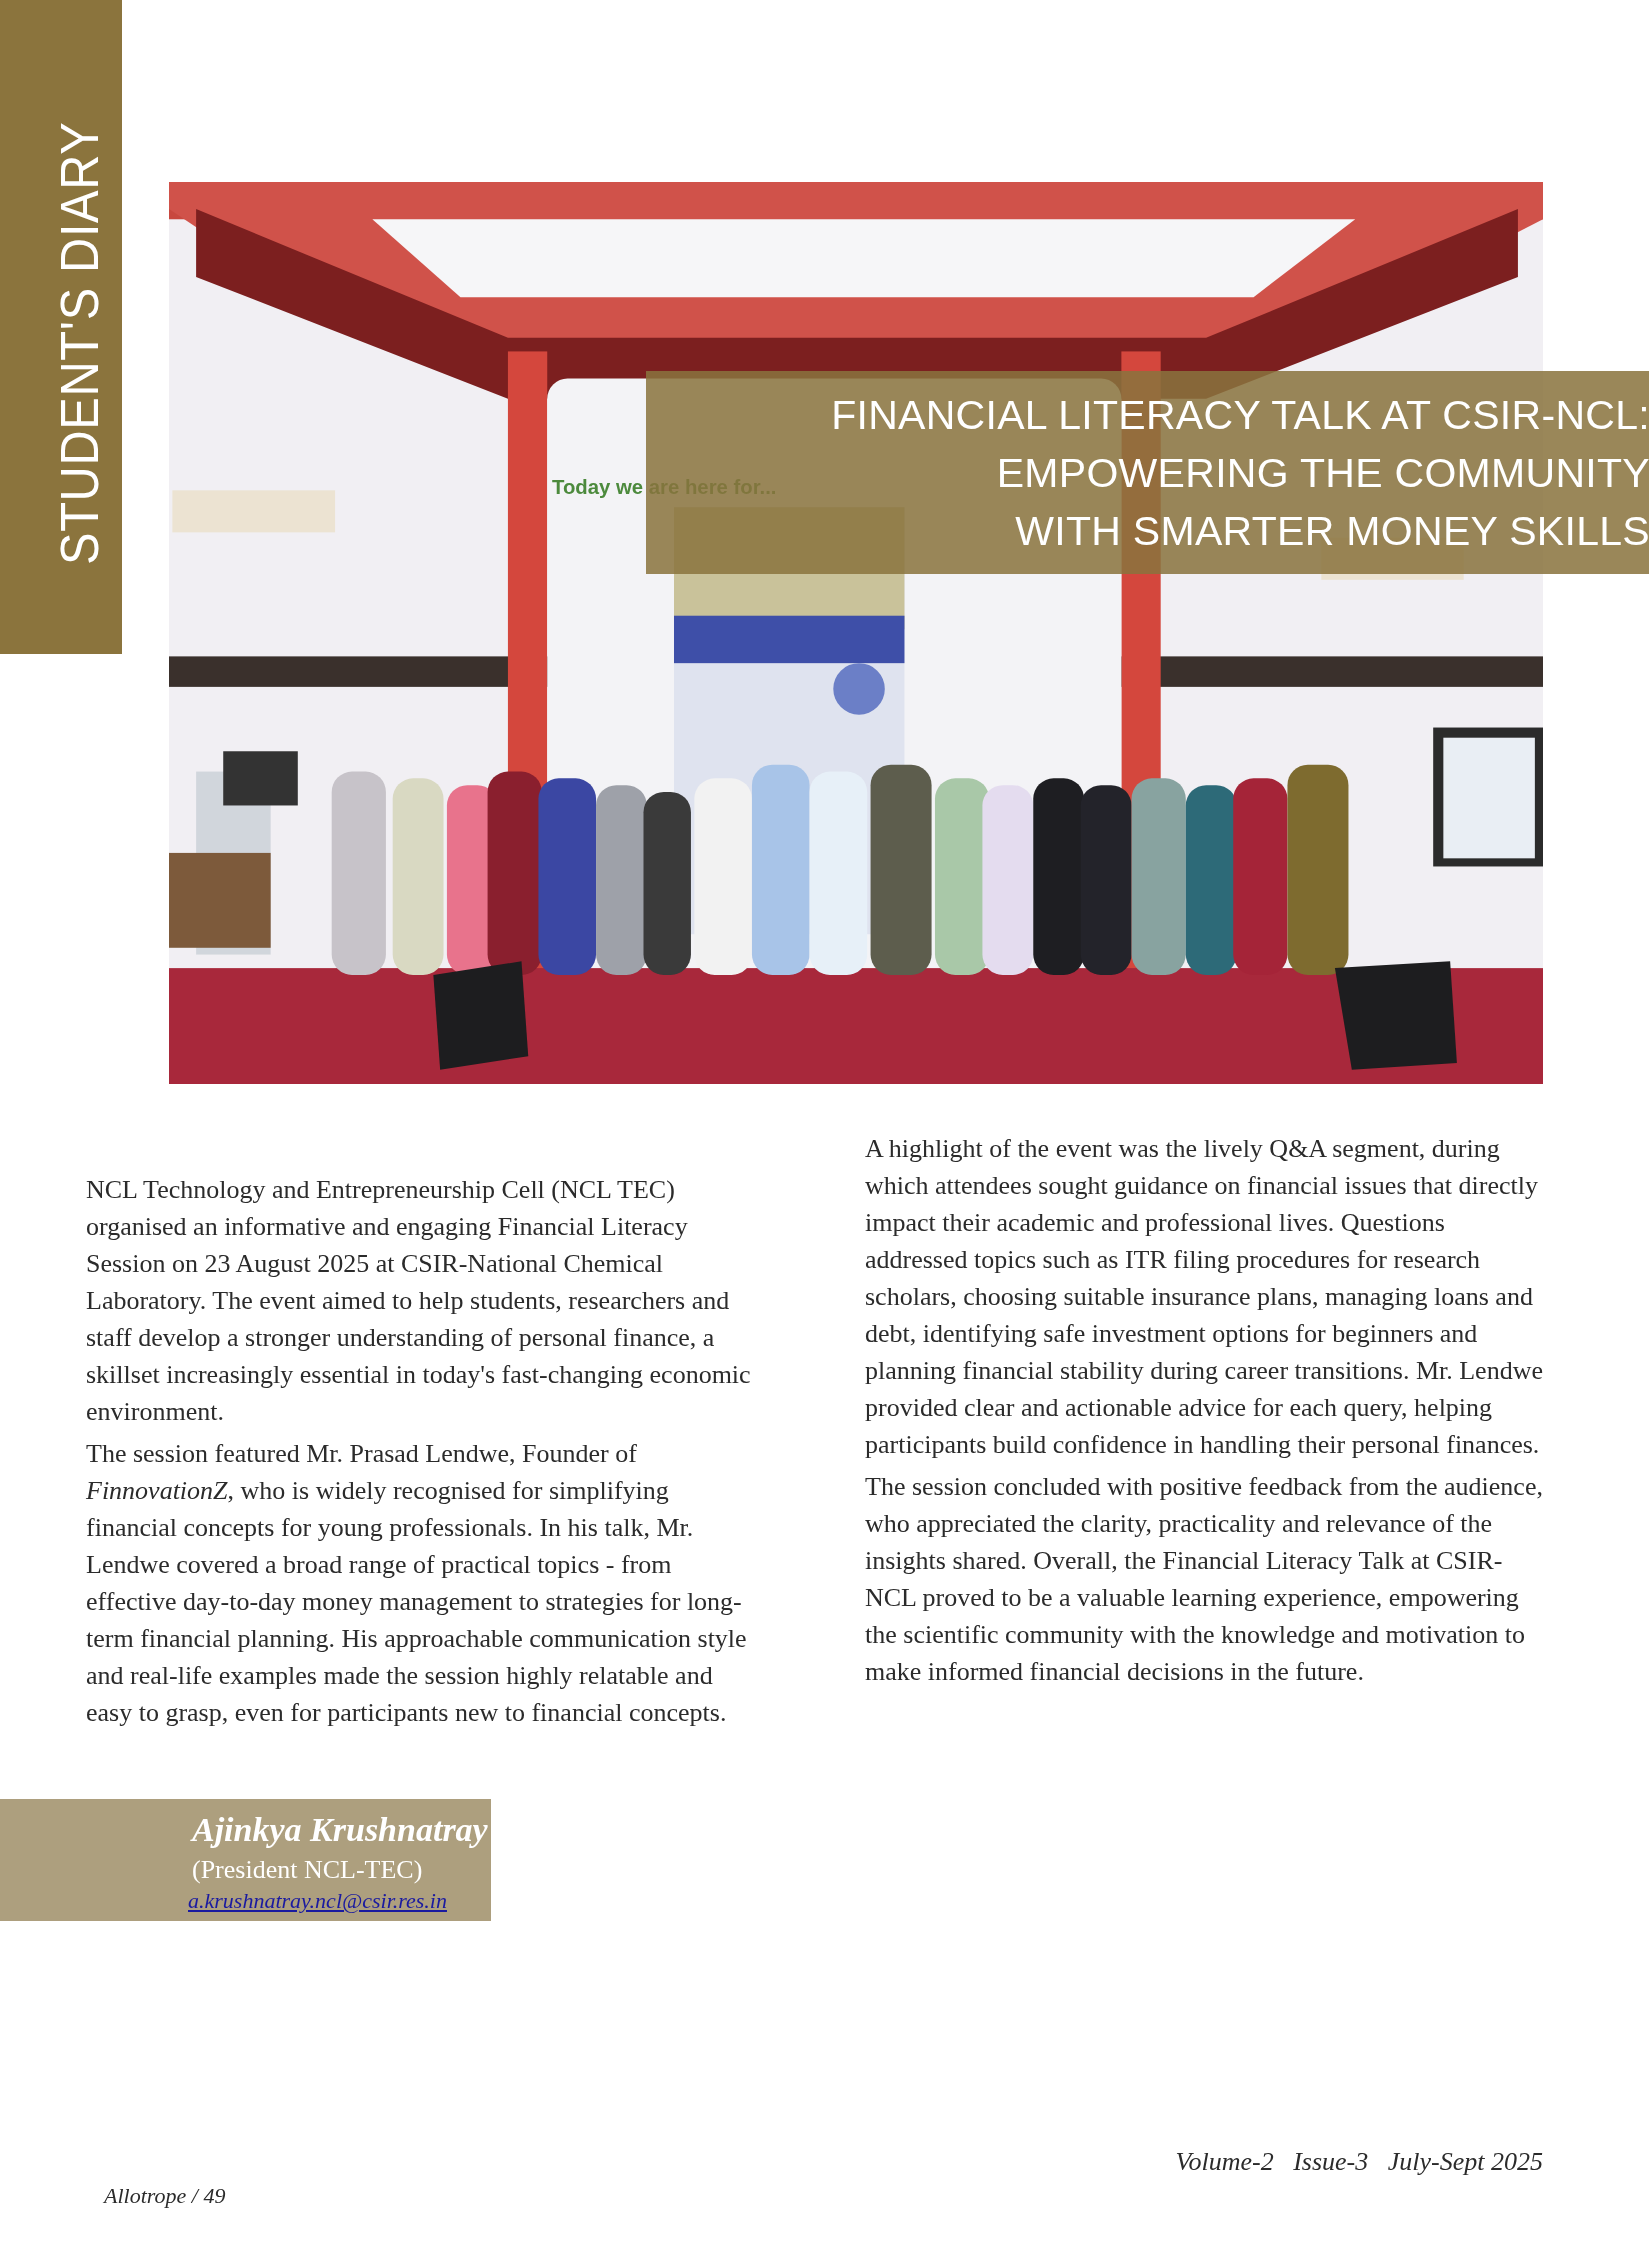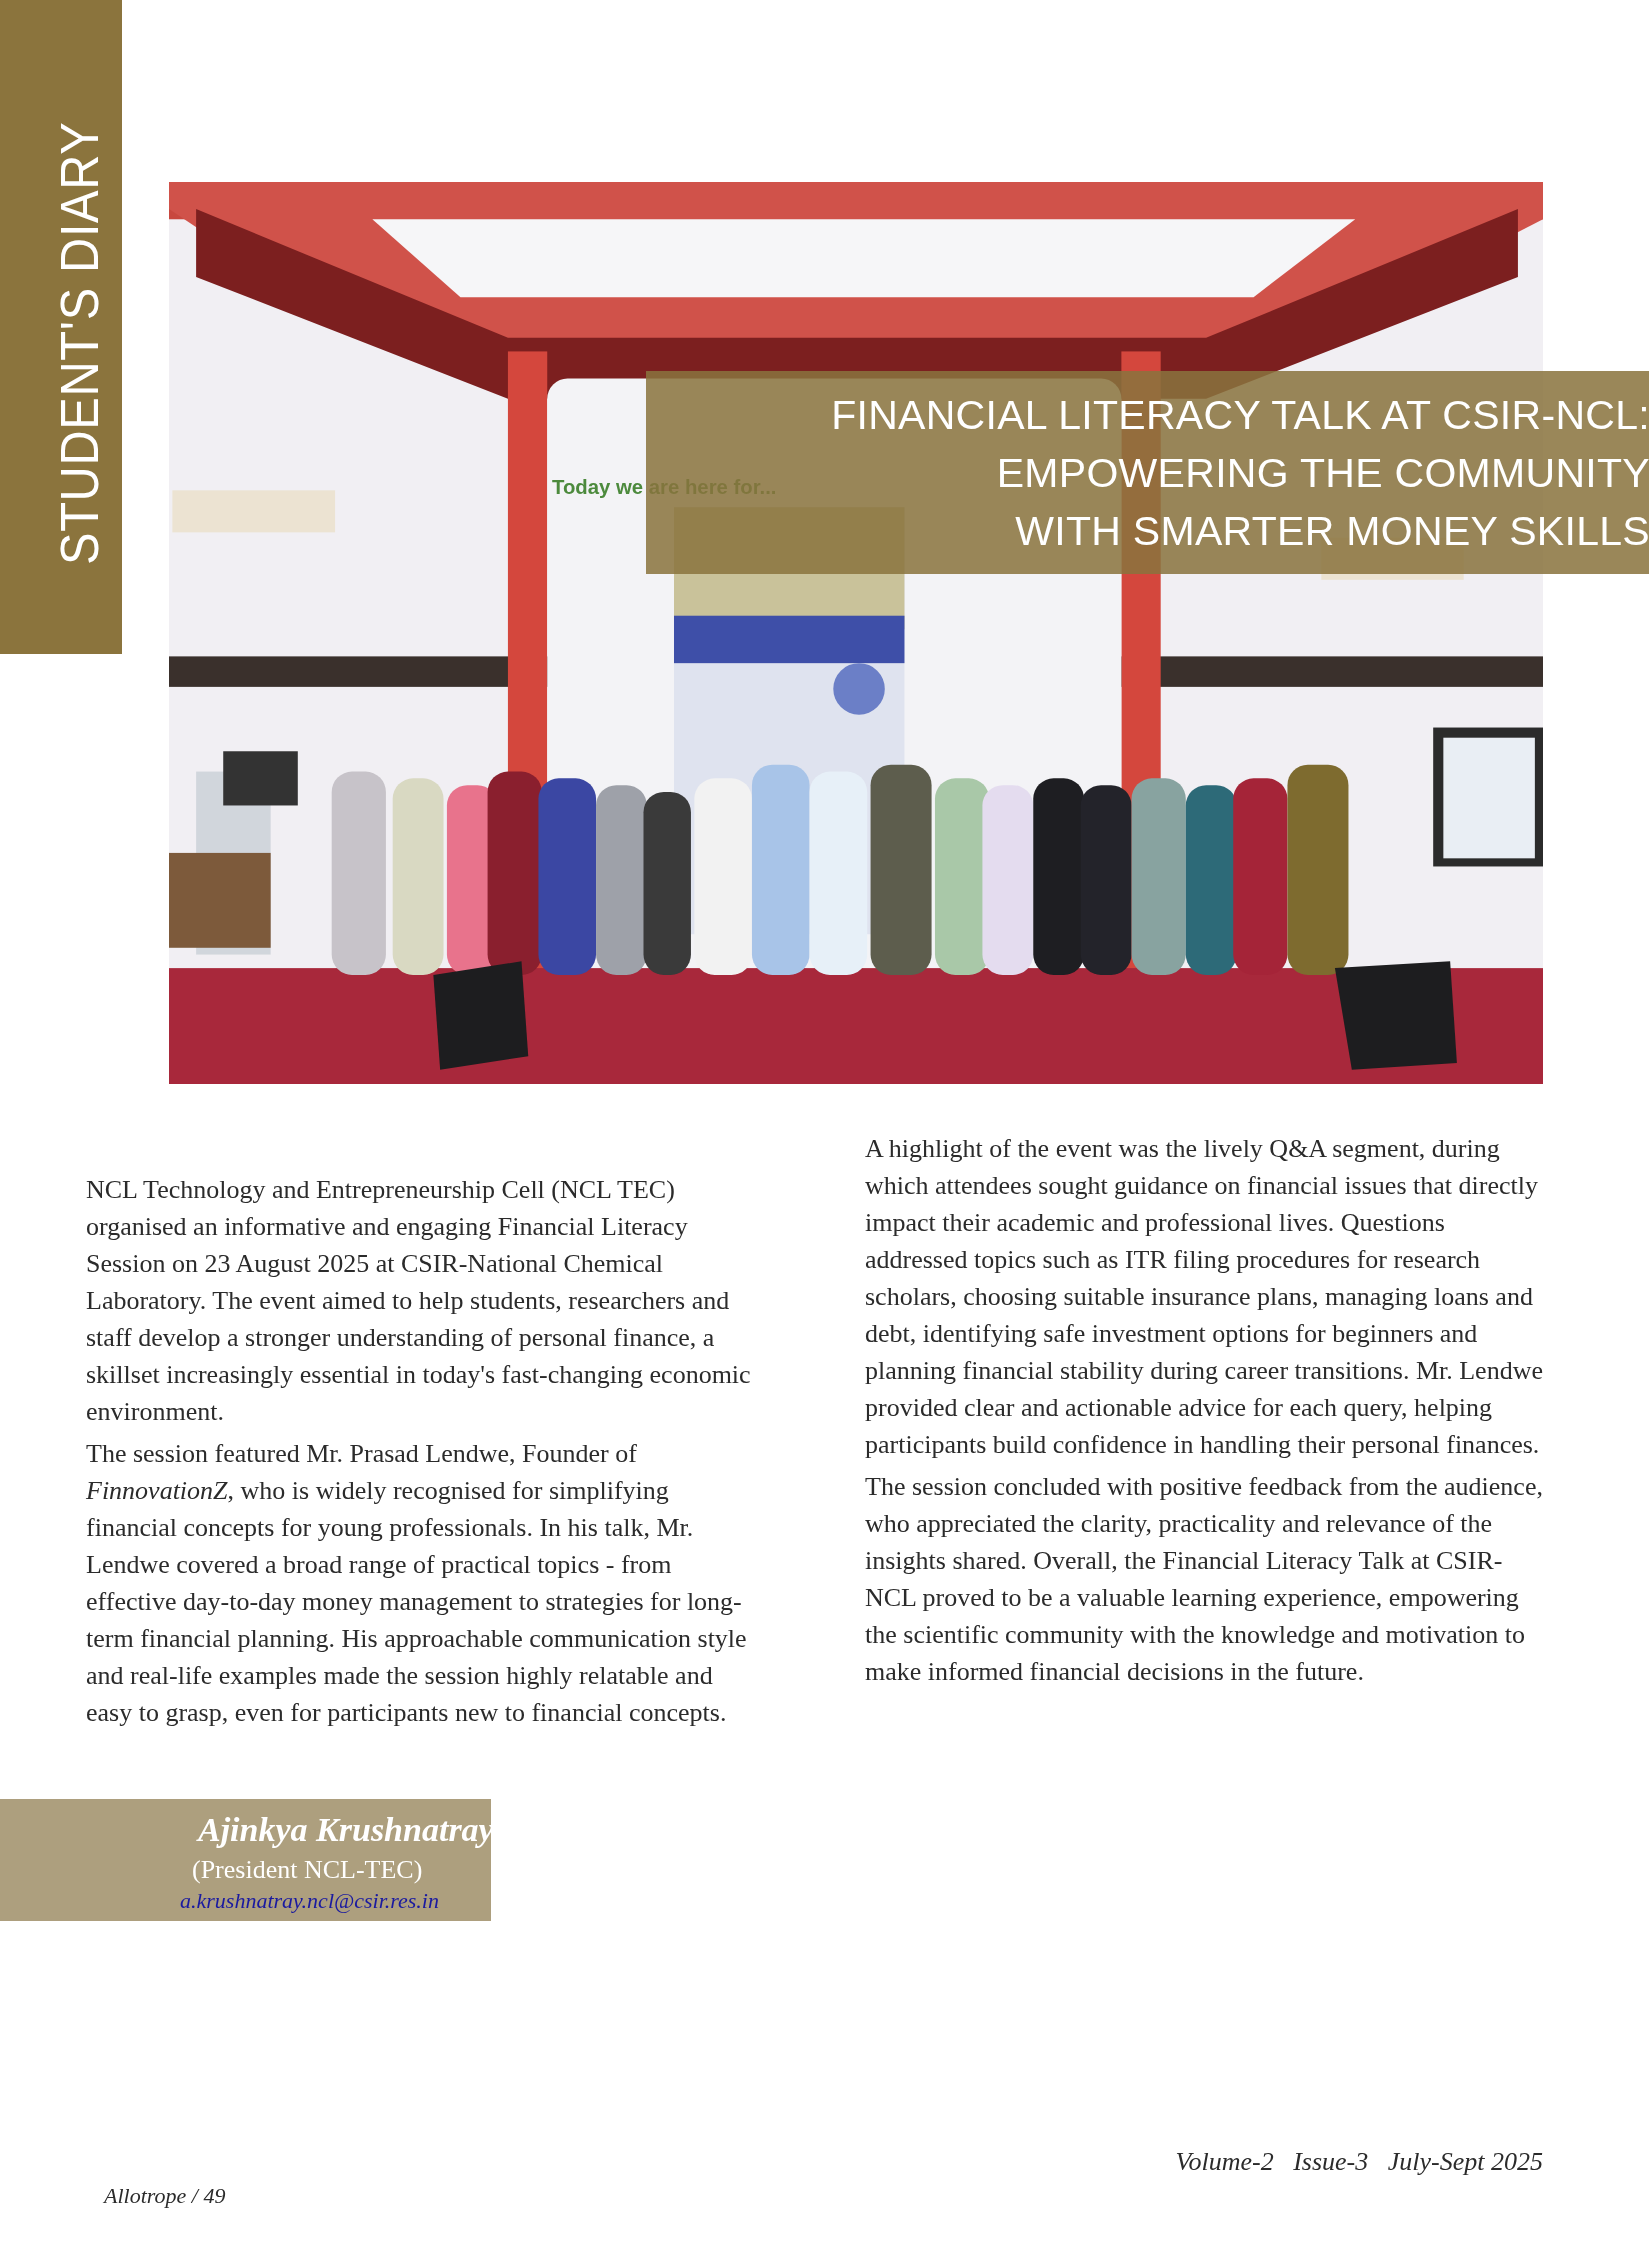--- a/index.html
+++ b/index.html
@@ -41,29 +41,29 @@
     }
     .col-left { left: 86px; margin-top: 41px; }
     .col-right { left: 865px; width: 684px; }
     .body-col p { margin: 0 0 5.4px 0; }
     .byline-band {
       position: absolute; left: 0; top: 1799px; width: 491px; height: 122px;
       background: #ad9f7e;
     }
     .byline-name {
       position: absolute; left: 192px; top: 12.2px; color: #ffffff;
-      font-size: 34px; font-style: italic; font-weight: bold; white-space: nowrap; margin-left: 6px;
+      font-size: 34px; font-style: italic; font-weight: bold; white-space: nowrap;
     }
     .byline-role {
       position: absolute; left: 192px; top: 56px; color: #ffffff;
       font-size: 26px; white-space: nowrap;
     }
     .byline-email {
-      position: absolute; left: 180px; top: 89px; color: #1a1aa0;
-      font-size: 22px; font-style: italic; white-space: nowrap;
+      position: absolute; left: 188px; top: 89px; color: #1a1aa0;
+      font-size: 22px; font-style: italic; text-decoration: underline; white-space: nowrap;
     }
     .footer-left {
       position: absolute; left: 104px; top: 2147px; color: #2b2b2b;
       font-size: 22px; font-style: italic; margin-top: 36px;
     }
     .footer-right {
       position: absolute; right: 106px; top: 2147px; color: #2b2b2b;
       font-size: 26px; font-style: italic; white-space: pre;
     }
   </style>

